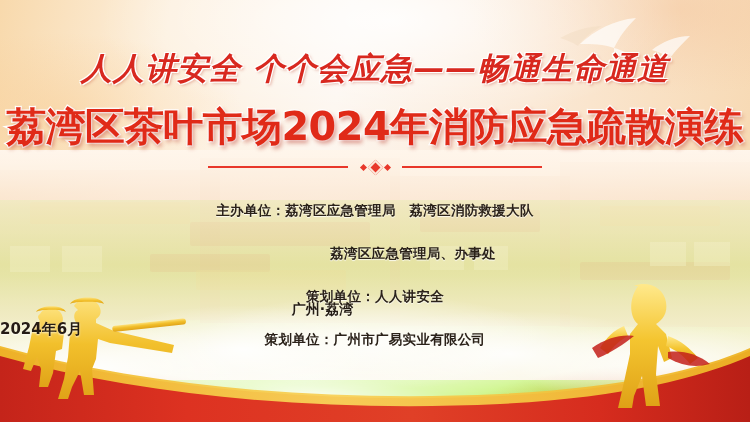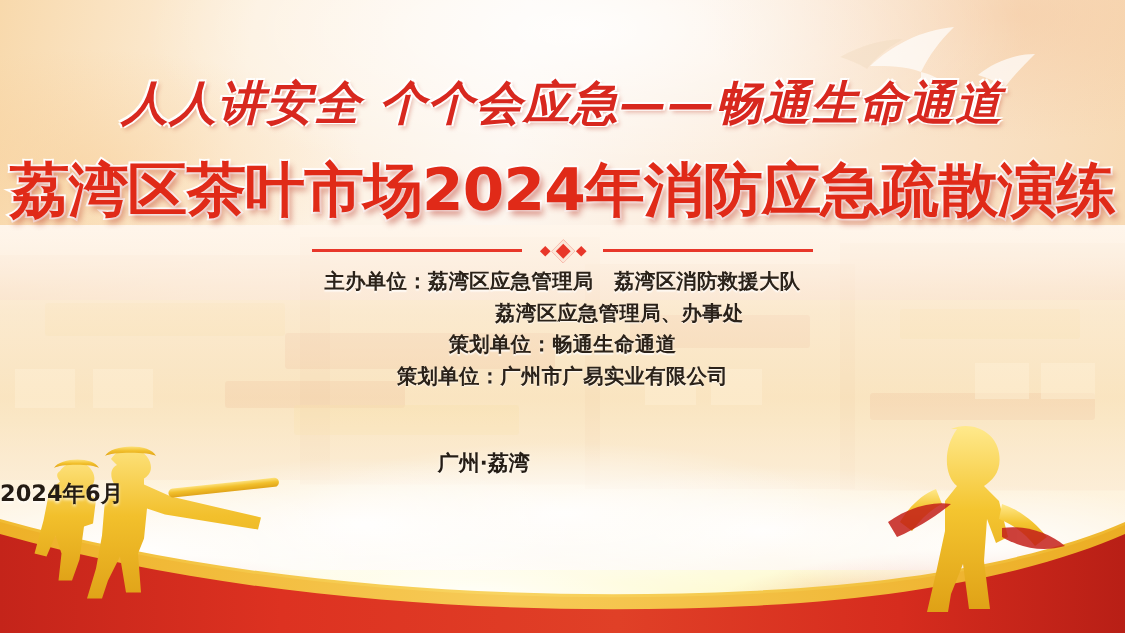--- a/index.html
+++ b/index.html
@@ -4,21 +4,21 @@
 <title>Fire Drill Poster</title>
 <style>
   html,body{margin:0;padding:0;}
   body{
     width:750px;height:422px;overflow:hidden;
     font-family:"Liberation Sans","DejaVu Sans",sans-serif;
     background:#fff;
   }
   .poster{
     position:relative;width:750px;height:422px;overflow:hidden;
-    background:#fef9c3;
+    background:#bef264;
     text-decoration:underline;
   }
 
   
   .bg-sky{
     position:absolute;left:0;top:0;width:750px;height:200px;
     background:
       linear-gradient(100deg,#f8d9ac 0%, #fdf0de 22%, #fdf6ef 45%, #fbe9d6 70%, #f7d9b3 100%);
   }
   .bg-sky-wash{
@@ -132,20 +132,21 @@
   
   .orgblock{
     position:absolute;left:0;top:178px;width:750px;
     text-align:center;
   }
   .orgline{
     font-family:"DejaVu Sans","Liberation Sans",sans-serif;
     font-size:13.5px;font-weight:bold;color:#2b2219;
     line-height:21px;white-space:nowrap;
     text-shadow:0 1px 1px rgba(255,255,255,.85);
+    margin-top:22px;
   }
   .orgline .lbl{letter-spacing:.3px;}
   .orgline .val{letter-spacing:.3px;}
   .orgline.indent{padding-left:76px;}
 
   .place{
     position:absolute;left:0;top:298px;width:645px;text-align:center;
     font-family:"DejaVu Sans","Liberation Sans",sans-serif;
     font-size:14px;font-weight:bold;color:#241c14;line-height:22px;
     text-shadow:0 1px 2px rgba(255,255,255,.8);
@@ -288,21 +289,21 @@
     </div>
 
     <div class="orgblock">
       <div class="orgline">
         <span class="lbl">主办单位：</span><span class="val">荔湾区应急管理局　荔湾区消防救援大队</span>
       </div>
       <div class="orgline indent">
         <span class="val">荔湾区应急管理局、办事处</span>
       </div>
       <div class="orgline">
-        <span class="lbl">策划单位：</span><span class="val">畅通生命通道</span>
+        <span class="lbl">策划单位：</span><span class="val">人人讲安全</span>
       </div>
       <div class="orgline">
         <span class="lbl">策划单位：</span><span class="val">广州市广易实业有限公司</span>
       </div>
     </div>
 
     <div class="place">广州·荔湾</div>
     <div class="date">2024年6月</div>
 
   </div>

